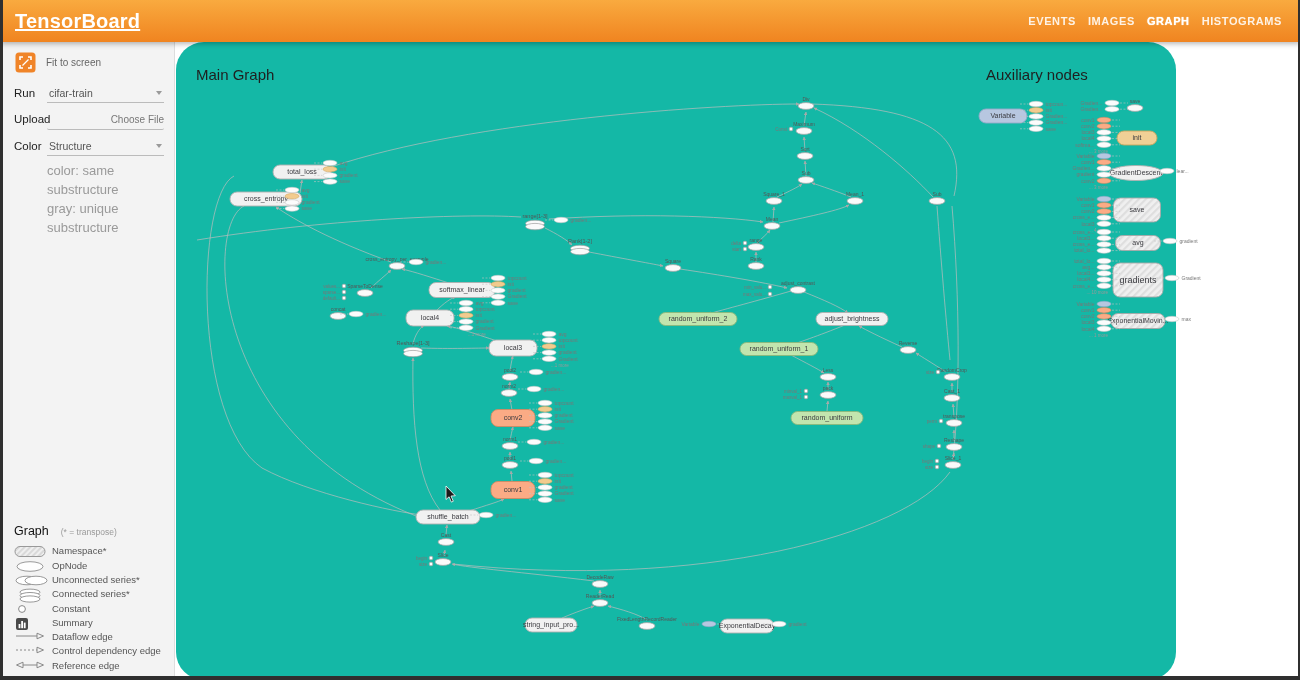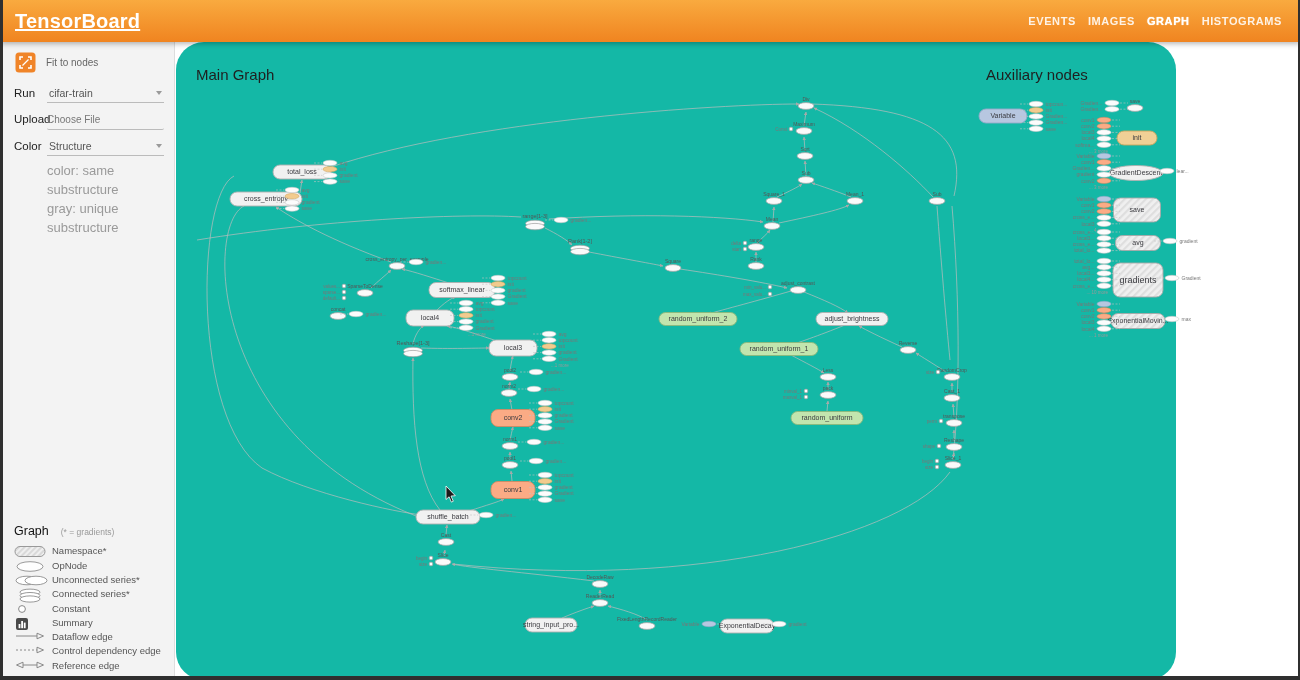--- a/index.html
+++ b/index.html
@@ -26,21 +26,21 @@
              background:#f3f3f3; border-right:1px solid #ddd; z-index:10; }
   .fit-row { display:flex; align-items:center; gap:10px; padding:10px 0 4px 15px; }
   .fit-btn { width:21px; height:21px; cursor:pointer; }
   .fit-label { font-size:10px; color:#666; }
   .ctl-row { display:flex; align-items:baseline; padding:8px 10px 0 14px; }
   .ctl-label { font-size:11.5px; color:#222; width:33px; flex:0 0 33px; }
   .select { flex:1; border-bottom:1px solid #bbb; font-size:10.5px; color:#555;
             padding:2px 2px 3px 2px; display:flex; justify-content:space-between; cursor:pointer; }
   .caret { width:0; height:0; border-left:3.5px solid transparent; border-right:3.5px solid transparent;
            border-top:4px solid #9a9a9a; margin-top:4px; }
-  .file-btn { flex:1; border-bottom:1px solid #bbb; border-radius:2px; text-align:left;
+  .file-btn { flex:1; border-bottom:1px solid #bbb; border-radius:2px; text-align:right;
               font-size:10px; color:#777; padding:3px 0 4px 0; cursor:pointer; }
   .caption { font-size:13px; color:#9a9a9a; padding:6px 0 0 47px; line-height:1.45; }
 
   .legend { position:absolute; left:0; bottom:6px; width:175px; padding-left:14px; }
   .legend-title-row { display:flex; align-items:baseline; gap:12px; margin-bottom:7px; }
   .legend-title { font-size:12.5px; color:#111; }
   .legend-note  { font-size:8.5px; color:#999; }
   .legend-item  { display:flex; align-items:flex-start; height:14.3px; }
   .legend-icon  { width:38px; flex:0 0 38px; display:flex; align-items:center; }
   .legend-label { font-size:9.5px; color:#555; }
@@ -71,21 +71,21 @@
 
 <div class="sidebar">
   <div class="fit-row">
     <div class="fit-btn">
       <svg width="21" height="21">
         <rect x="0.5" y="0.5" width="20" height="20" rx="3.5" fill="#f08428"></rect>
         <path d="M5 8 V5 H8 M13 5 H16 V8 M16 13 V16 H13 M8 16 H5 V13" stroke="#fff" stroke-width="1.6" fill="none"></path>
         <path d="M13.5 7.5 L7.5 13.5" stroke="#fff" stroke-width="1.3"></path>
       </svg>
     </div>
-    <div class="fit-label">Fit to nodes</div>
+    <div class="fit-label">Fit to screen</div>
   </div>
 
   <div class="ctl-row">
     <div class="ctl-label">Run</div>
     <div class="select">
       <span>cifar-train</span>
       <span class="caret"></span>
     </div>
   </div>
 
@@ -103,21 +103,21 @@
   </div>
 
   <div class="caption">
     <div>color: same substructure</div>
     <div>gray: unique substructure</div>
   </div>
 
   <div class="legend">
     <div class="legend-title-row">
       <span class="legend-title">Graph</span>
-      <span class="legend-note">(* = gradients)</span>
+      <span class="legend-note">(* = transpose)</span>
     </div>
     <div>
         <div class="legend-item">
           <span class="legend-icon">
             <svg width="34" height="13">
               <defs>
                 <pattern id="lh" width="4" height="4" patternUnits="userSpaceOnUse" patternTransform="rotate(45)">
                   <rect width="4" height="4" fill="#efefef"></rect>
                   <rect width="2" height="4" fill="#d9d9d9"></rect>
                 </pattern>

